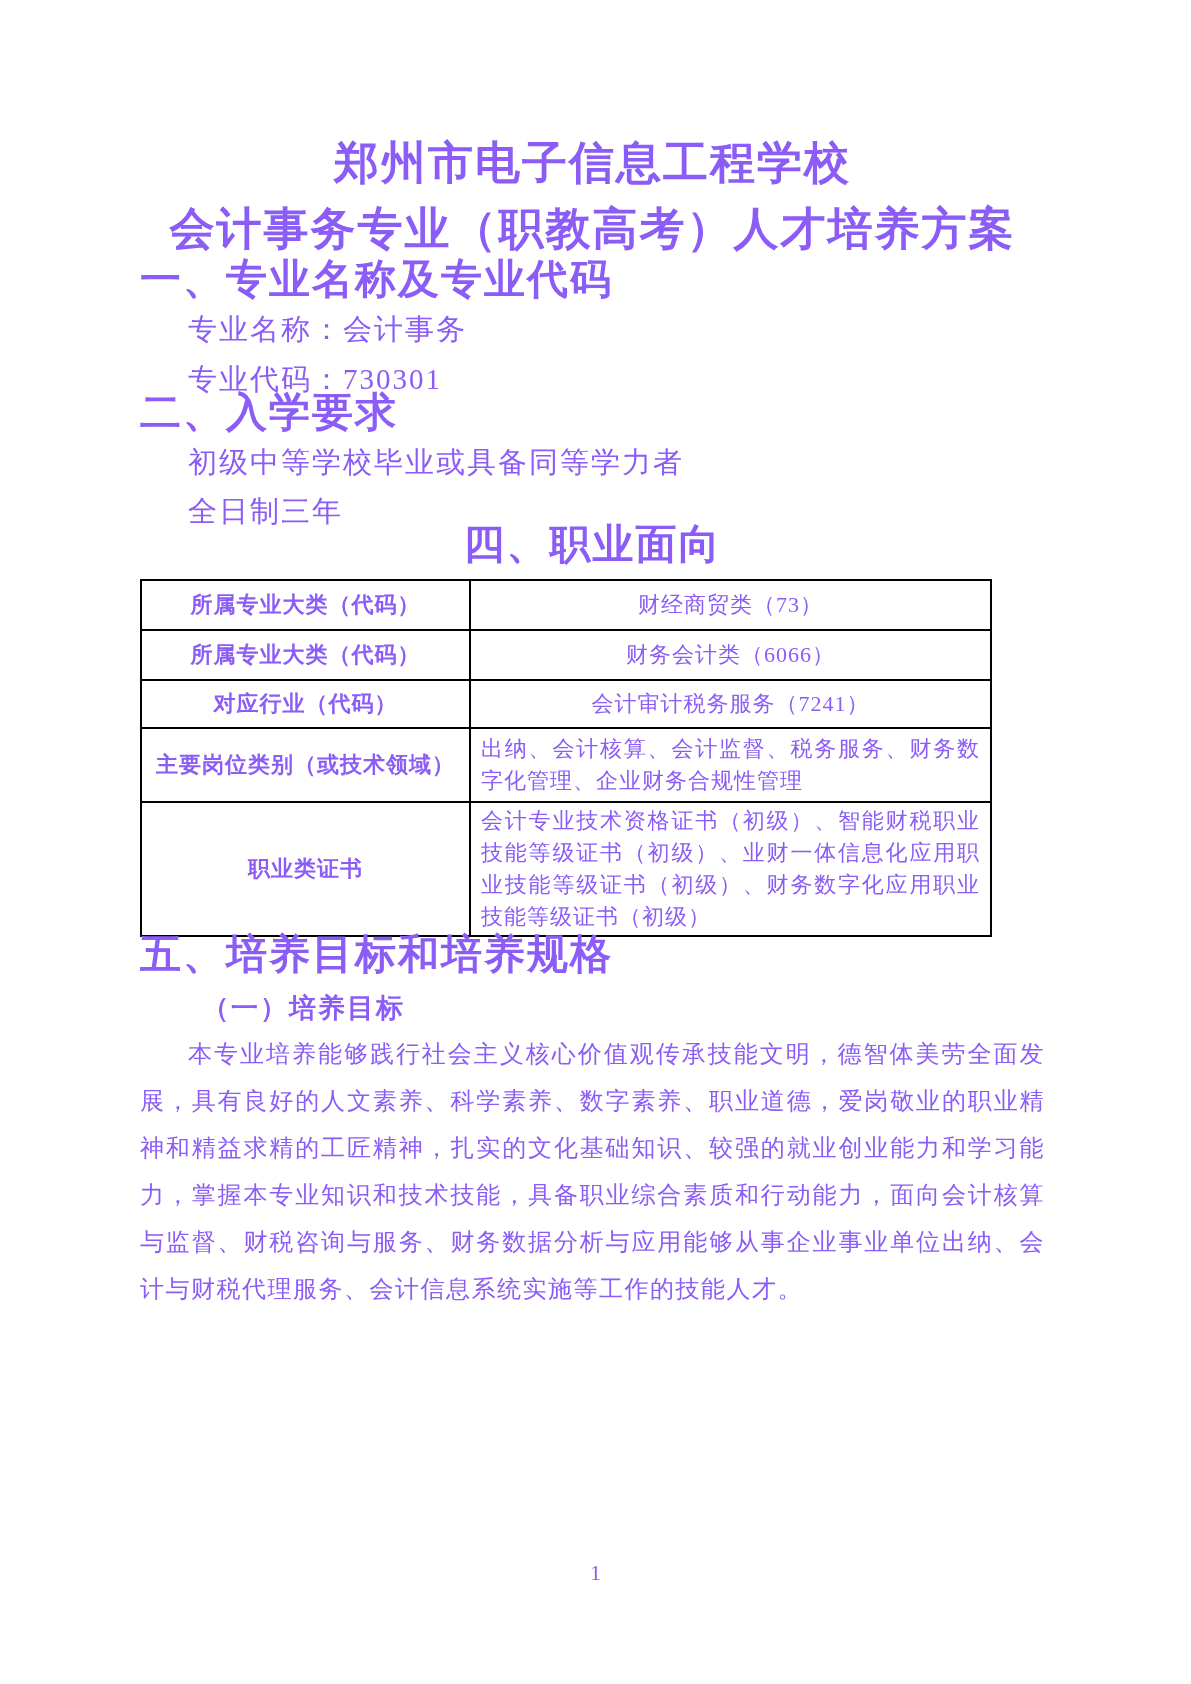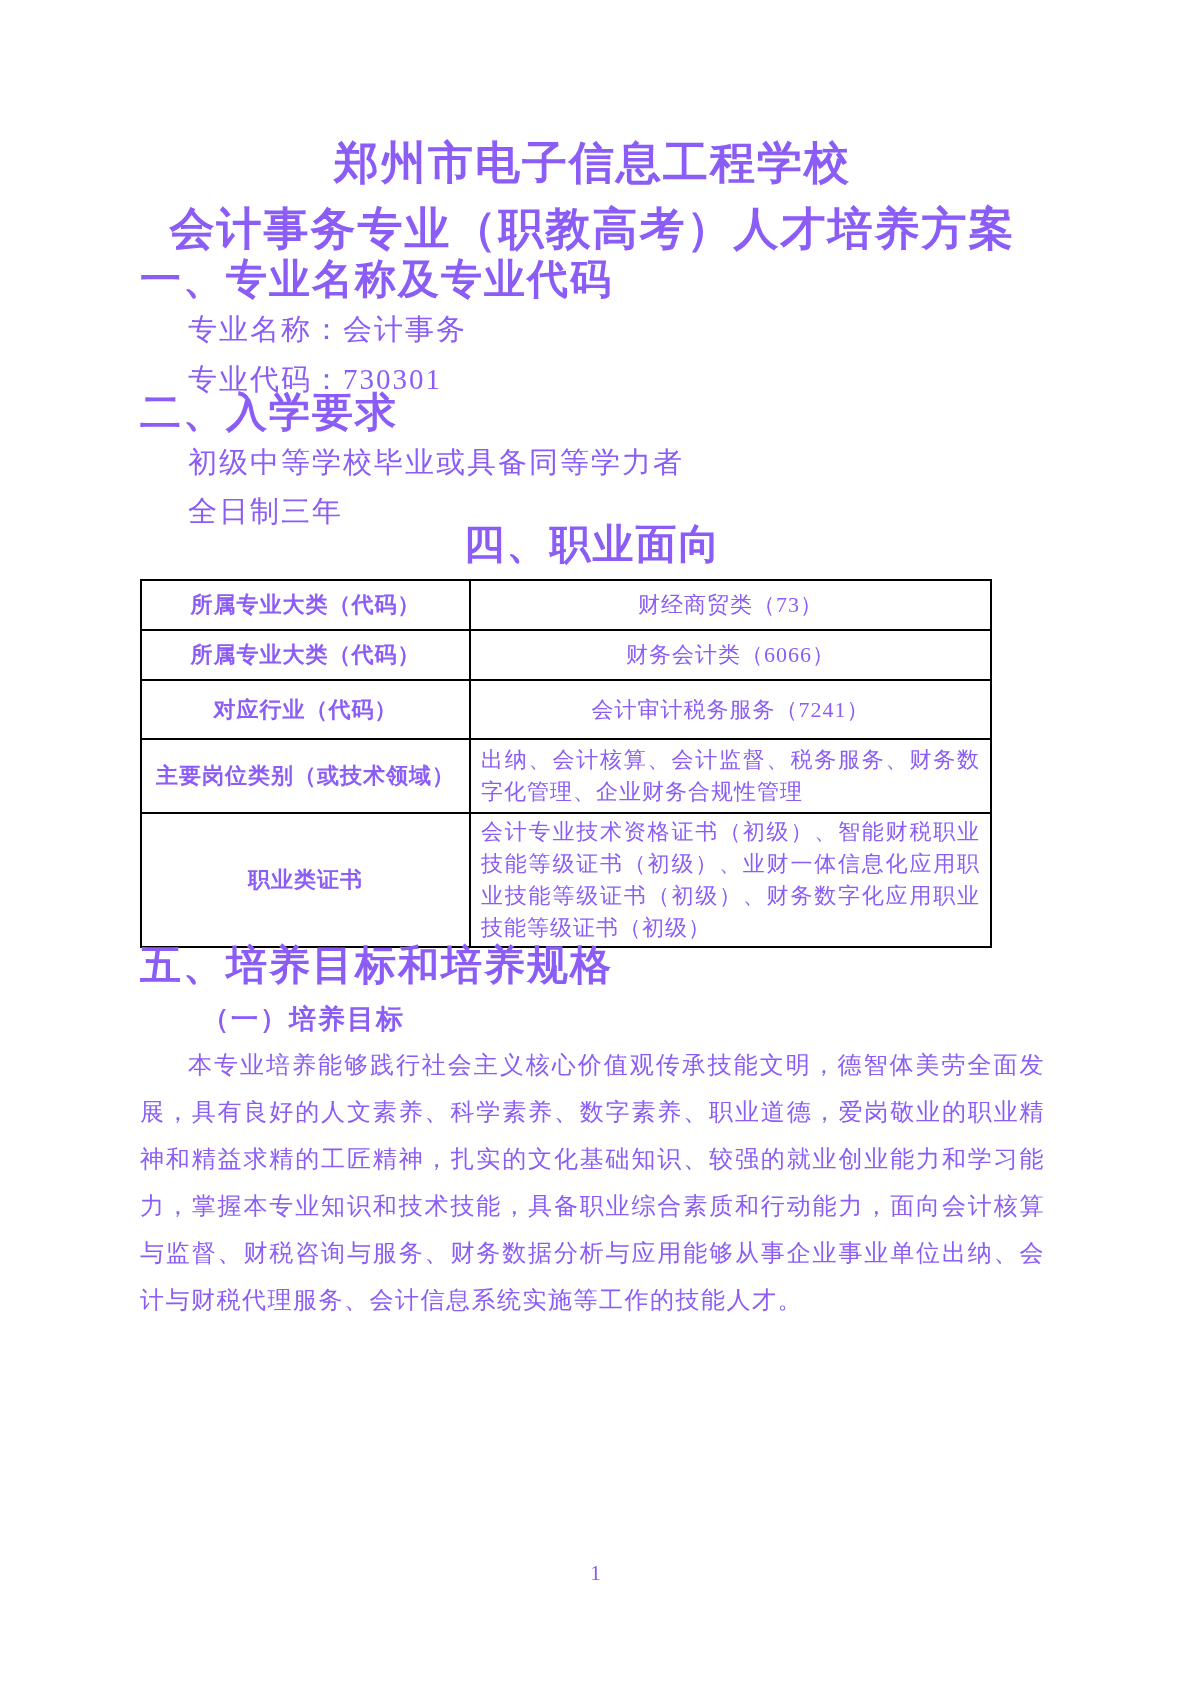--- a/index.html
+++ b/index.html
@@ -60,21 +60,21 @@
     font-size:24px;
   }
   td.val{text-align:center;}
   td.val-left{
     text-align:justify;
     line-height:32px;
     padding:6px 12px;
     border-radius:6px;
   }
   tr.r-sm{height:50px;}
-  tr.r-sm2{height:59px;}
+  tr.r-sm2{height:48px;}
   tr.r-md{height:74px;}
   tr.r-lg{height:95px;}
   .subheading{
     margin:22px 0 0 62px;
     font-weight:bold;
     font-size:27px;
     line-height:30px;
     letter-spacing:2px;
   }
   .para{

